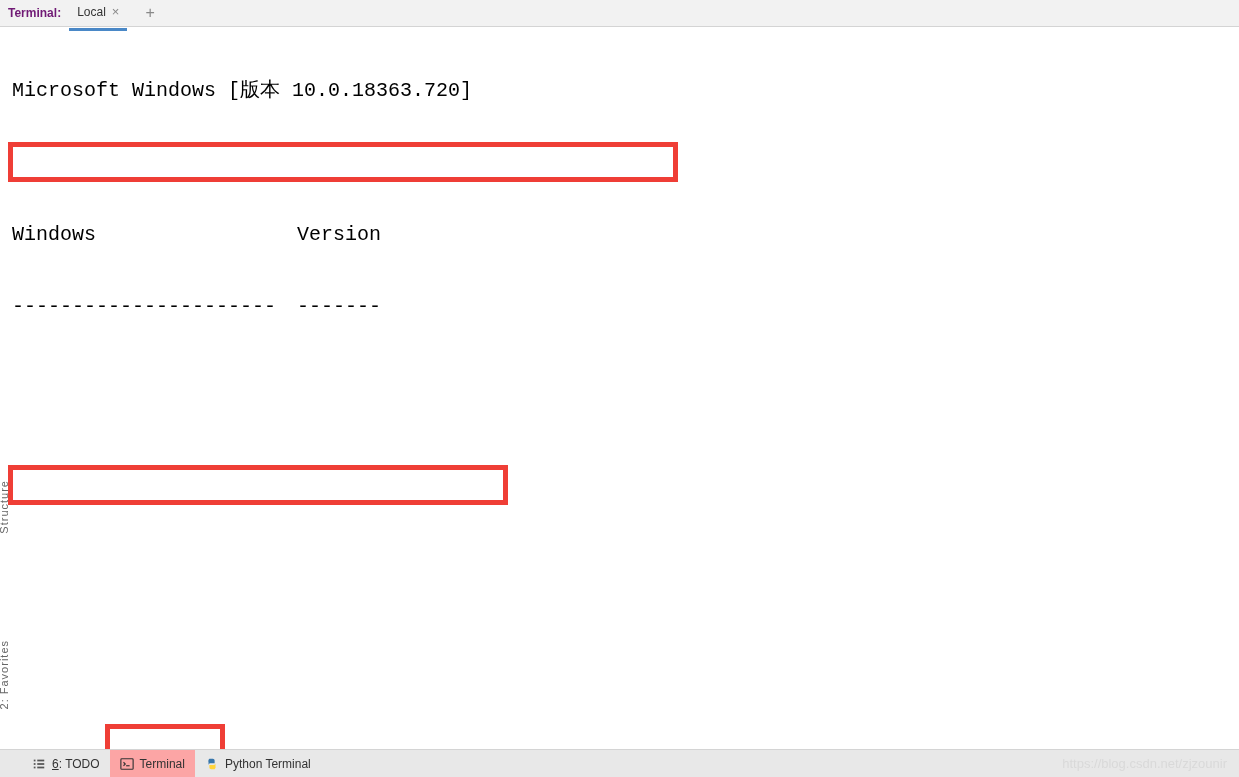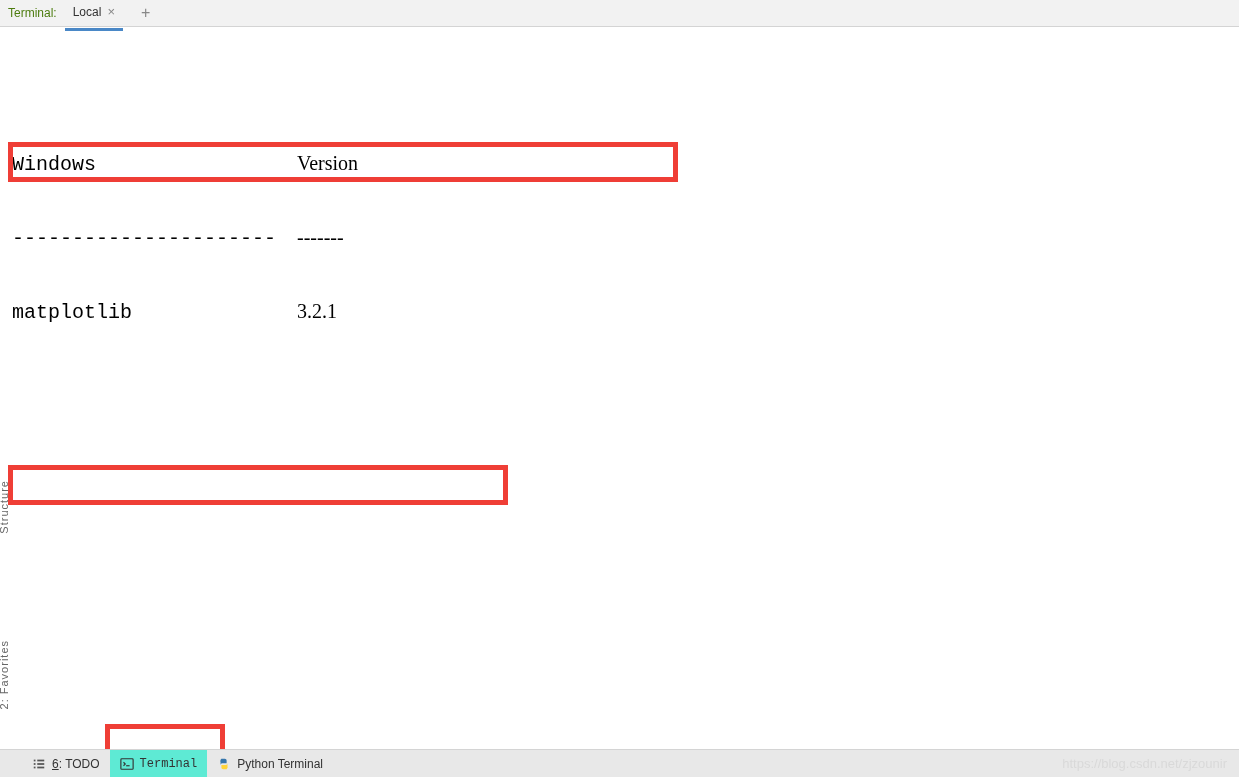--- a/index.html
+++ b/index.html
@@ -14,23 +14,24 @@
     }
     .tab-bar {
       height: 27px;
       background: #f2f2f2;
       border-bottom: 1px solid #d4d4d4;
       display: flex;
       align-items: center;
       padding-left: 8px;
     }
     .tab-label {
-      color: #4d7c0f;
+      color: #701a75;
       font-size: 12px;
       margin-right: 8px;
+      font-weight: bold;
     }
     .tab {
       display: flex;
       align-items: center;
       padding: 16px 8px;
       font-size: 12px;
       color: #333;
       border-bottom: 3px solid #4a88c7;
       height: 19px;
       cursor: pointer;
@@ -99,22 +100,21 @@
       color: #333;
     }
     .bottom-item {
       display: flex;
       align-items: center;
       padding: 0 10px;
       height: 100%;
       cursor: pointer;
     }
     .bottom-item.active {
-      background: #5eead4;
-      font-family: Liberation Mono, monospace;
+      background: #fca5a5;
     }
     .bottom-icon {
       margin-right: 6px;
       display: inline-flex;
       align-items: center;
     }
     .side-label-left {
       position: absolute;
       left: -2px;
       top: 480px;
@@ -141,40 +141,40 @@
     .watermark {
       position: absolute;
       right: 12px;
       bottom: 6px;
       color: #d9d9d9;
       font-size: 13px;
       pointer-events: none;
     }
     .row { display: block; }
     .pkg { display: inline-block; width: 285px; }
-    .ver { display: inline-block; font-family: Liberation Serif, serif; }
+    .ver { display: inline-block; }
     .icon-list svg, .icon-term svg, .icon-py svg { width: 14px; height: 14px; }
   </style>
 </head>
 <body>
 
 <div class="tab-bar">
   <span class="tab-label">Terminal:</span>
   <div class="tab">
     <span>Local</span>
     <span class="tab-close">×</span>
   </div>
   <span class="tab-add">+</span>
 </div>
 
 <div class="terminal-output">
+<span class="row">Microsoft Windows [版本 10.0.18363.720]</span>
 <span class="row">&nbsp;</span>
 <span class="row"><span class="pkg">Windows</span><span class="ver">Version</span></span>
 <span class="row"><span class="pkg">----------------------</span><span class="ver">-------</span></span>
-<span class="row"><span class="pkg">matplotlib</span><span class="ver">3.2.1</span></span>
 
 
 
 
 
 
 
 
 
 </div>

